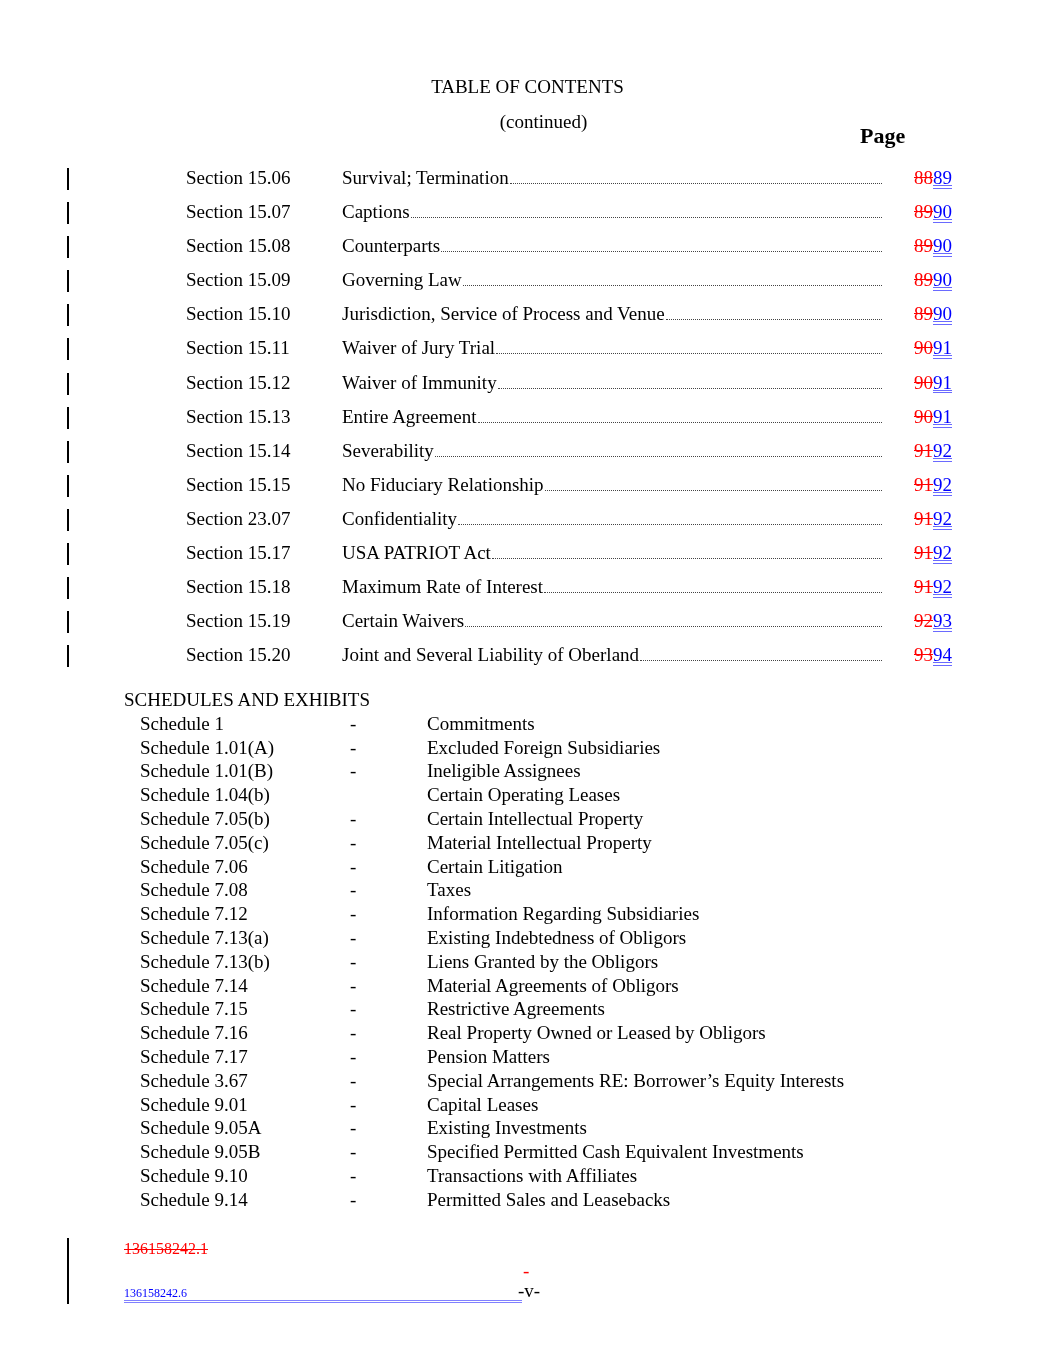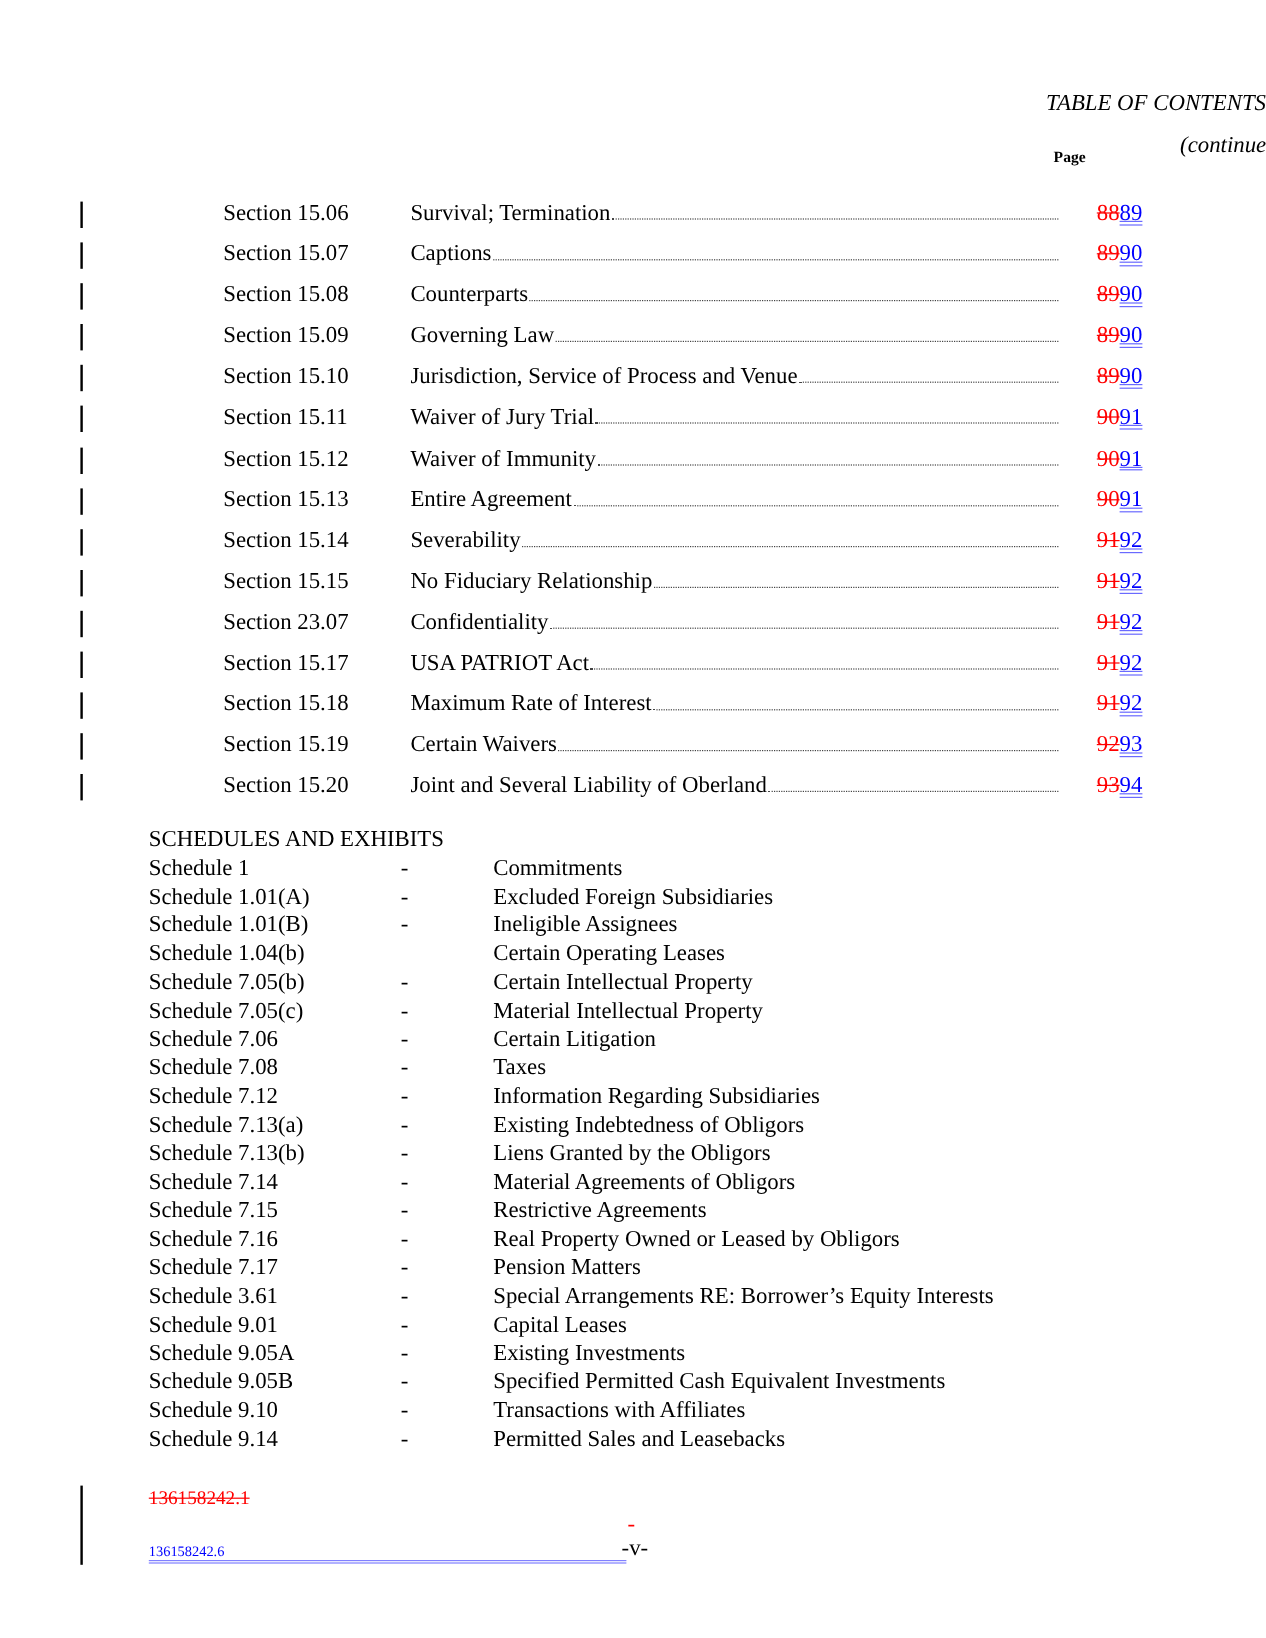--- a/index.html
+++ b/index.html
@@ -1,38 +1,38 @@
 <!DOCTYPE html>
 <html><head>
 <meta charset="utf-8">
 <style>
   html, body { margin: 0; padding: 0; background: #ffffff; }
   body {
     width: 1055px; height: 1365px; position: relative; overflow: hidden;
     font-family: "Liberation Serif", "DejaVu Serif", serif; color: #000;
   }
-  .title { position: absolute; left: 0; width: 1055px; text-align: right; font-size: 19px; font-style: italic; }
+  .title { position: absolute; left: 0; width: 1055px; text-align: center; font-size: 19px; }
   .t1 { top: 76px; }
   .t2 { top: 111px; padding-left: 16px; }
-  .page-label { position: absolute; top: 123px; left: 878px; font-weight: bold; font-size: 13px; }
+  .page-label { position: absolute; top: 123px; left: 860px; font-weight: bold; font-size: 22px; }
 
   .toc { position: absolute; top: 166px; left: 0; width: 1055px; }
   .toc-row { position: relative; height: 34.1px; font-size: 19px; }
   .change-bar { position: absolute; left: 67px; top: 2px; width: 2px; height: 22px; background: #000; }
   .sec-num { position: absolute; left: 186px; top: 1px; white-space: nowrap; }
   .sec-title-wrap { position: absolute; left: 342px; top: 1px; width: 540px; display: flex; align-items: baseline; }
   .sec-title { white-space: nowrap; }
   .leader { flex: 1; border-bottom: 1px dotted #444; margin-bottom: 4px; margin-left: 1px; height: 1px; }
   .pg { position: absolute; left: 883px; top: 1px; white-space: nowrap; margin-left: 31px; }
   .pg-old { color: #ff0000; text-decoration: line-through; }
   .pg-new { color: #0000ff; text-decoration: underline double; text-decoration-color: #6a6aff; }
 
   .sched { position: absolute; top: 689px; left: 124px; font-size: 19px; }
   .sched-heading { height: 23.8px; white-space: nowrap; }
-  .sched-row { position: relative; height: 23.8px; width: 800px; }
+  .sched-row { position: relative; height: 23.8px; width: 800px; margin-left: 16px; }
   .s-id { position: absolute; left: 0; white-space: nowrap; }
   .s-dash { position: absolute; left: 210px; }
   .s-desc { position: absolute; left: 287px; white-space: nowrap; }
 
   .footer-bar { position: absolute; left: 67px; top: 1238px; width: 2px; height: 66px; background: #000; }
   .old-docid { position: absolute; left: 124px; top: 1240px; font-size: 16px; color: #ff0000; text-decoration: line-through; }
   .red-dash { position: absolute; left: 523px; top: 1260px; font-size: 19px; color: #ff0000; }
   .new-docid { position: absolute; left: 124px; top: 1287px; font-size: 12px; color: #0000ff; width: 398px;
     border-bottom: 3px double #8080ff; padding-bottom: 0; line-height: 13px; }
   .page-num { position: absolute; left: 518px; top: 1280px; font-size: 19px; }
@@ -253,21 +253,21 @@
       <span class="s-id">Schedule 7.16</span>
       <span class="s-dash">-</span>
       <span class="s-desc">Real Property Owned or Leased by Obligors</span>
     </div>
     <div class="sched-row">
       <span class="s-id">Schedule 7.17</span>
       <span class="s-dash">-</span>
       <span class="s-desc">Pension Matters</span>
     </div>
     <div class="sched-row">
-      <span class="s-id">Schedule 3.61</span>
+      <span class="s-id">Schedule 3.67</span>
       <span class="s-dash">-</span>
       <span class="s-desc">Special Arrangements RE: Borrower’s Equity Interests</span>
     </div>
     <div class="sched-row">
       <span class="s-id">Schedule 9.01</span>
       <span class="s-dash">-</span>
       <span class="s-desc">Capital Leases</span>
     </div>
     <div class="sched-row">
       <span class="s-id">Schedule 9.05A</span>

